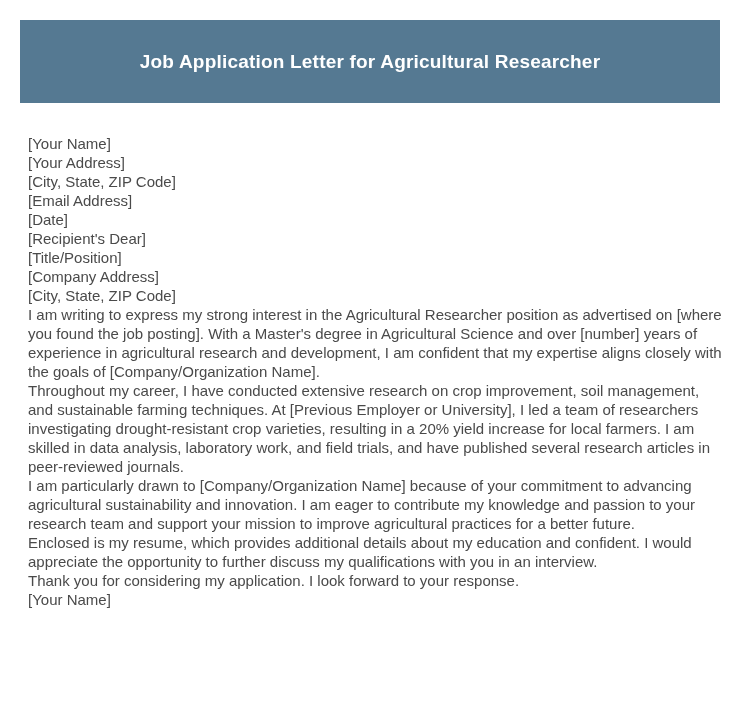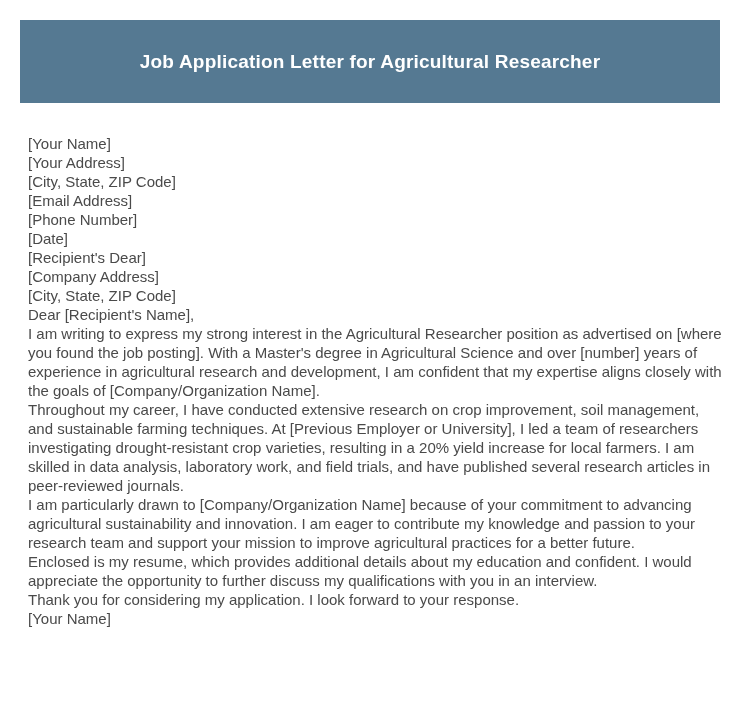--- a/index.html
+++ b/index.html
@@ -53,25 +53,24 @@
 
 <header class="banner">
   <h1>Job Application Letter for Agricultural Researcher</h1>
 </header>
 
 <main class="letter">
   <p>[Your Name]</p>
   <p>[Your Address]</p>
   <p>[City, State, ZIP Code]</p>
   <p>[Email Address]</p>
-  <p>[Phone Number]</p>
   <p>[Date]</p>
   <p>[Recipient's Dear]</p>
+  <p>[Title/Position]</p>
   <p>[Company Address]</p>
   <p>[City, State, ZIP Code]</p>
-  <p>Dear [Recipient's Name],</p>
   <p>I am writing to express my strong interest in the Agricultural Researcher position as advertised on [where you found the job posting]. With a Master's degree in Agricultural Science and over [number] years of experience in agricultural research and development, I am confident that my expertise aligns closely with the goals of [Company/Organization Name].</p>
   <p>Throughout my career, I have conducted extensive research on crop improvement, soil management, and sustainable farming techniques. At [Previous Employer or University], I led a team of researchers investigating drought-resistant crop varieties, resulting in a 20% yield increase for local farmers. I am skilled in data analysis, laboratory work, and field trials, and have published several research articles in peer-reviewed journals.</p>
   <p>I am particularly drawn to [Company/Organization Name] because of your commitment to advancing agricultural sustainability and innovation. I am eager to contribute my knowledge and passion to your research team and support your mission to improve agricultural practices for a better future.</p>
   <p>Enclosed is my resume, which provides additional details about my education and confident. I would appreciate the opportunity to further discuss my qualifications with you in an interview.</p>
   <p>Thank you for considering my application. I look forward to your response.</p>
   <p>[Your Name]</p>
 </main>
 
 </body></html>

